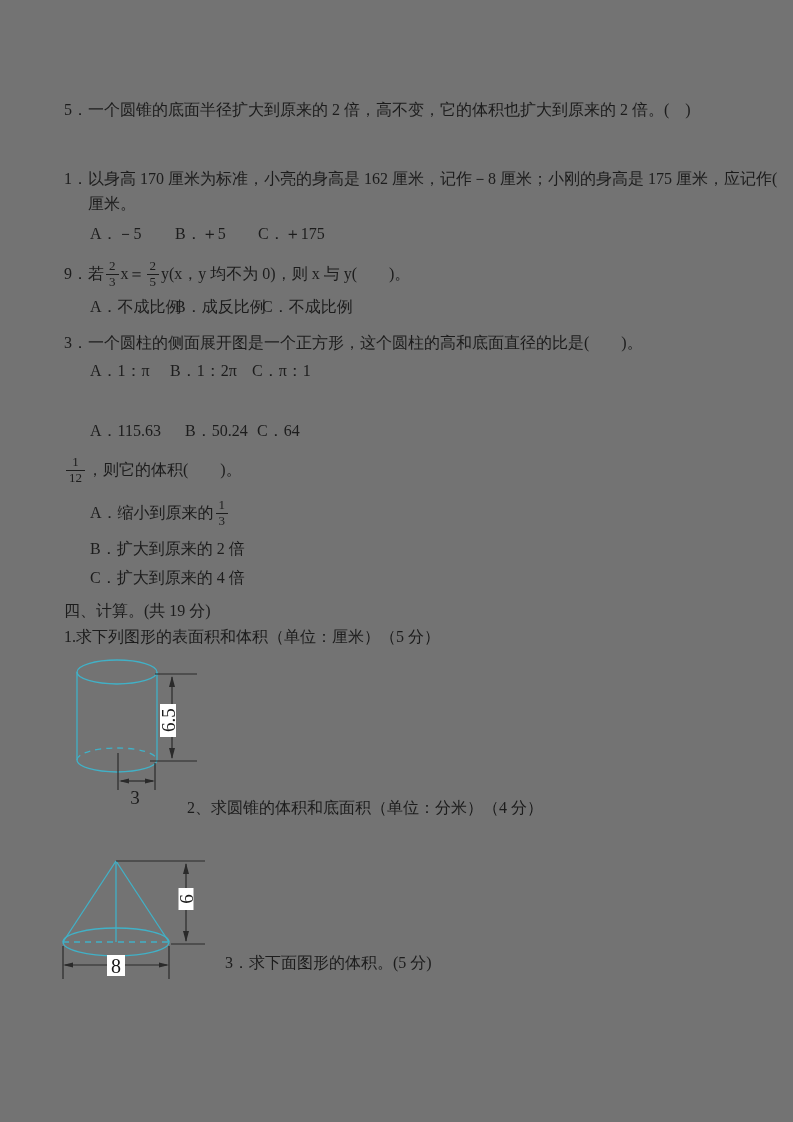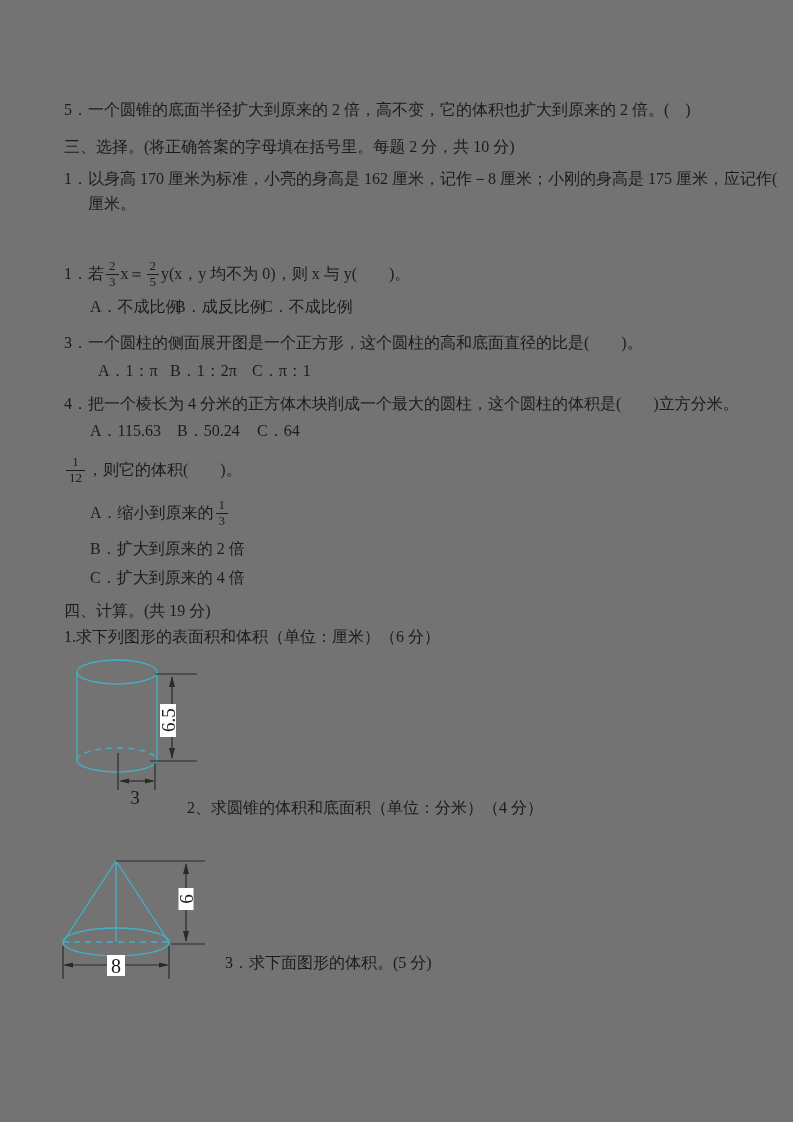--- a/index.html
+++ b/index.html
@@ -51,65 +51,68 @@
   svg.fig{position:absolute;}
   svg text{font-family:"Liberation Serif","DejaVu Serif",serif;fill:#1c1c1c;}
 </style>
 </head>
 <body>
 
 <div class="page">
 
   <div class="ln" style="left:64px;top:100px">5．一个圆锥的底面半径扩大到原来的 2 倍，高不变，它的体积也扩大到原来的 2 倍。(　)</div>
 
-  <div class="ln" style="left:64px;top:137px">三、选择。(将正确答案的字母填在括号里。每题 2 分，共 10 分)</div>
 
   <div class="ln" style="left:64px;top:169px">1．以身高 170 厘米为标准，小亮的身高是 162 厘米，记作－8 厘米；小刚的身高是 175 厘米，应记作(　　)</div>
   <div class="ln" style="left:88px;top:194px">厘米。</div>
+  <div class="opts" style="top:224px">
+    <span class="opt" style="left:90px">A．－5</span>
+    <span class="opt" style="left:175px">B．＋5</span>
+    <span class="opt" style="left:258px">C．＋175</span>
+  </div>
 
   <div class="stem" style="left:64px;top:253px">
-    <span>1．若</span>
+    <span>9．若</span>
     <span class="frac"><span class="num">2</span><span class="den">3</span></span>
     <span>x＝</span>
     <span class="frac"><span class="num">2</span><span class="den">5</span></span>
     <span>y(x，y 均不为 0)，则 x 与 y(　　)。</span>
   </div>
   <div class="opts" style="top:297px">
     <span class="opt" style="left:90px">A．不成比例</span>
     <span class="opt" style="left:175px">B．成反比例</span>
     <span class="opt" style="left:262px">C．不成比例</span>
   </div>
 
   <div class="ln" style="left:64px;top:333px">3．一个圆柱的侧面展开图是一个正方形，这个圆柱的高和底面直径的比是(　　)。</div>
   <div class="opts" style="top:361px">
-    <span class="opt" style="left:98px">A．1：π</span>
+    <span class="opt" style="left:90px">A．1：π</span>
     <span class="opt" style="left:170px">B．1：2π</span>
     <span class="opt" style="left:252px">C．π：1</span>
   </div>
 
-  <div class="ln" style="left:64px;top:394px">4．把一个棱长为 4 分米的正方体木块削成一个最大的圆柱，这个圆柱的体积是(　　)立方分米。</div>
   <div class="opts" style="top:421px">
     <span class="opt" style="left:90px">A．115.63</span>
-    <span class="opt" style="left:177px">B．50.24</span>
+    <span class="opt" style="left:185px">B．50.24</span>
     <span class="opt" style="left:257px">C．64</span>
   </div>
 
   <div class="stem" style="left:64px;top:449px">
     <span class="frac"><span class="num">1</span><span class="den">12</span></span>
     <span>，则它的体积(　　)。</span>
   </div>
   <div class="stem" style="left:90px;top:492px">
     <span>A．缩小到原来的</span>
     <span class="frac"><span class="num">1</span><span class="den">3</span></span>
   </div>
   <div class="ln" style="left:90px;top:539px">B．扩大到原来的 2 倍</div>
   <div class="ln" style="left:90px;top:568px">C．扩大到原来的 4 倍</div>
 
   <div class="ln" style="left:64px;top:601px">四、计算。(共 19 分)</div>
-  <div class="ln" style="left:64px;top:627px">1.求下列图形的表面积和体积（单位：厘米）（6 分）</div>
+  <div class="ln" style="left:64px;top:627px">1.求下列图形的表面积和体积（单位：厘米）（5 分）</div>
 
   <svg class="fig" style="left:55px;top:650px" width="150" height="160" viewBox="0 0 150 160">
     <g fill="none" stroke="#41b1c7" stroke-width="1.3">
       <ellipse cx="62" cy="22" rx="40" ry="12"></ellipse>
       <line x1="22" y1="22" x2="22" y2="110"></line>
       <line x1="102" y1="22" x2="102" y2="110"></line>
       <path d="M22,110 A40,12 0 0 0 102,110"></path>
       <path d="M22,110 A40,12 0 0 1 102,110" stroke-dasharray="6,5"></path>
     </g>
     <g fill="none" stroke="#2a2a2a" stroke-width="1.2">

